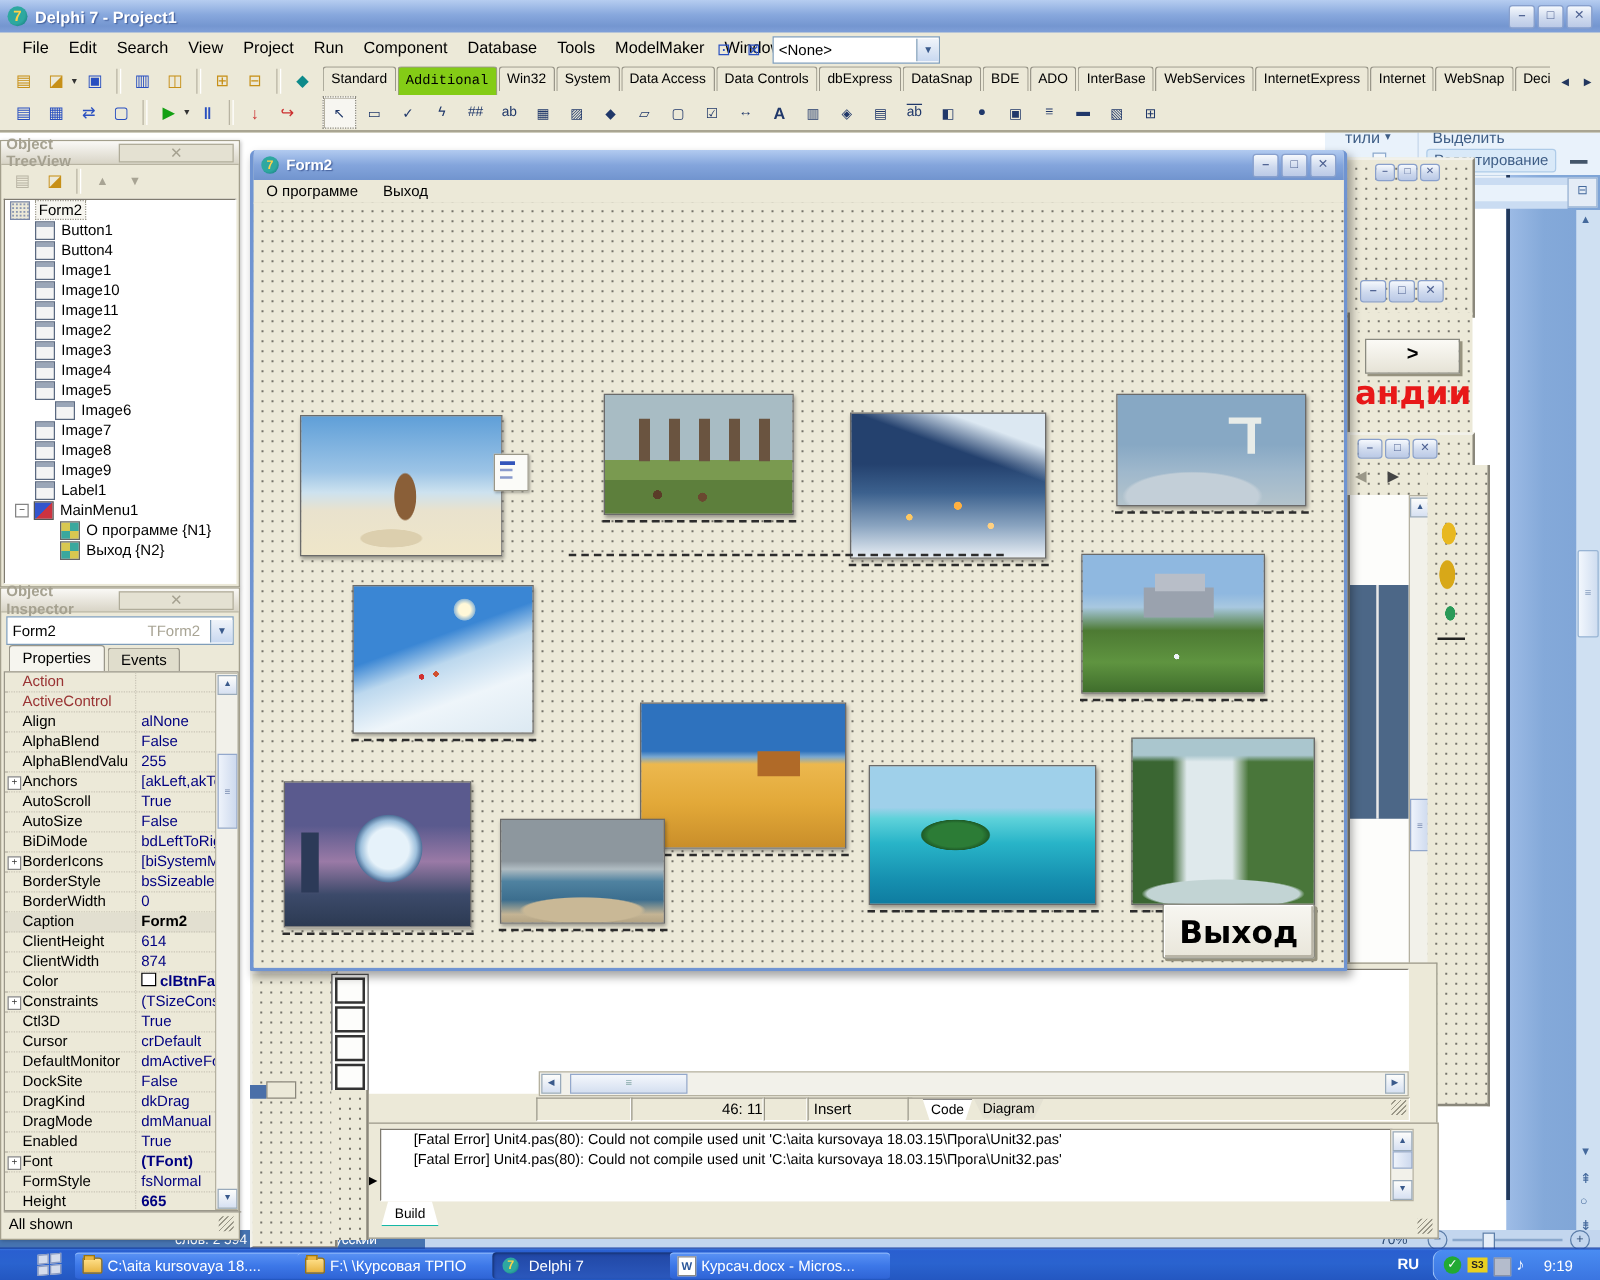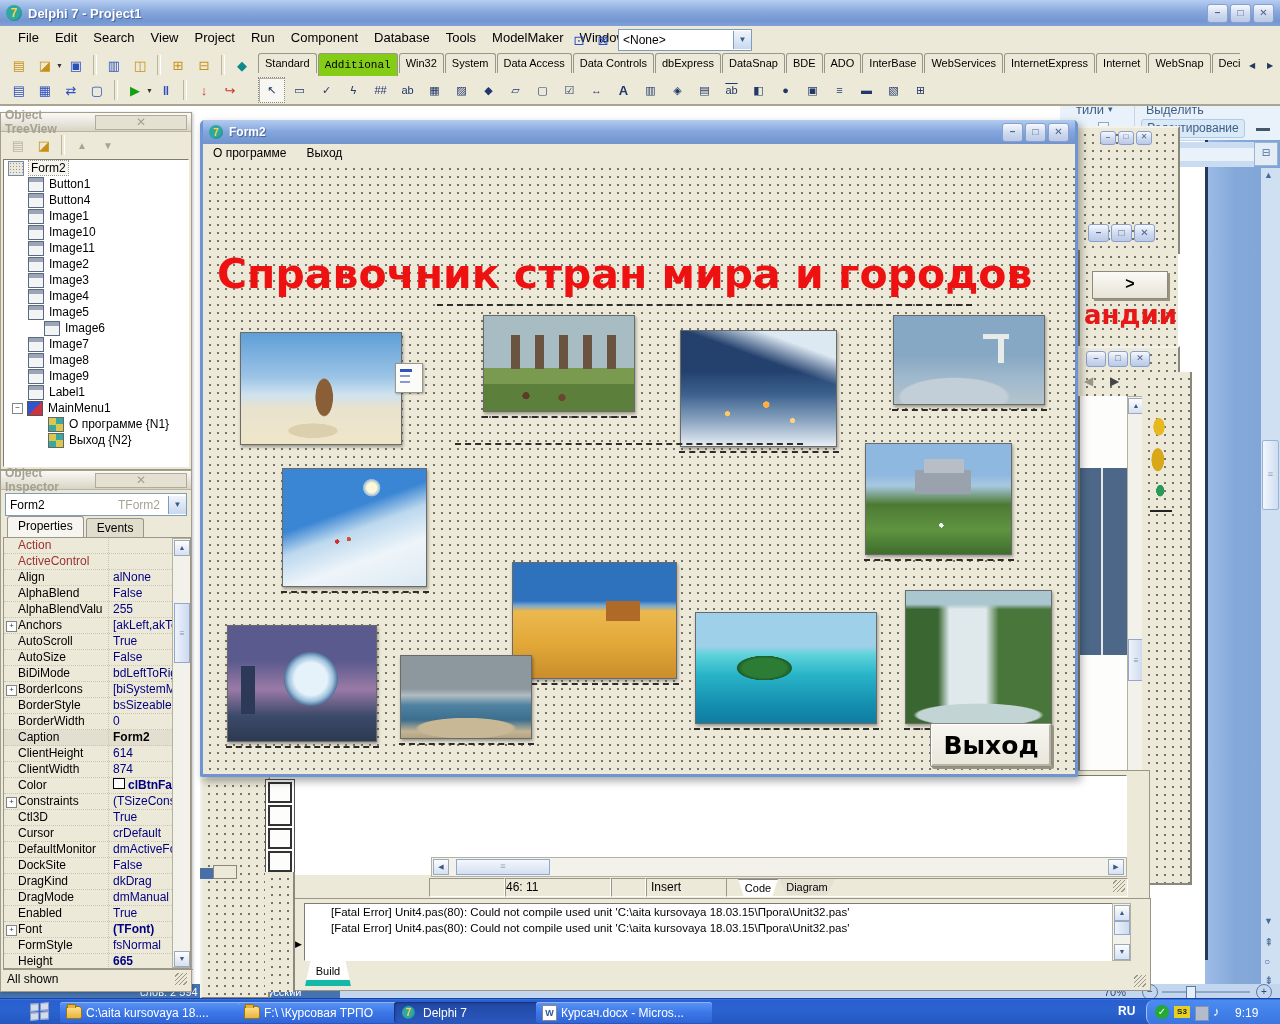--- a/index.html
+++ b/index.html
@@ -252,41 +252,41 @@
     <div class="a" style="left:4px;top:86px;width:169px;height:18px;background:#fff"></div>
 
     <div class="a scroll" style="left:173px;top:86px;width:694px;height:18px">
       <span class="sbtn" style="left:1px;top:1px">◀</span>
       <span class="a" style="left:24px;top:1px;width:92px;height:14px;background:linear-gradient(180deg,#f4f7fc,#d4dff0);border:1px solid #93a8cc;text-align:center;font-size:9px;line-height:13px;color:#8aa">≡</span>
       <span class="sbtn" style="left:676px;top:1px">▶</span>
     </div>
 
     <div class="a" style="left:169px;top:104px;width:710px;height:22px">
       <span class="scell" style="left:2px;top:3px;width:74px"></span>
-      <span class="scell" style="left:78px;top:3px;width:104px;text-align:left">46: 11</span>
+      <span class="scell" style="left:78px;top:3px;width:104px;text-align:right">46: 11</span>
       <span class="scell" style="left:184px;top:3px;width:33px"></span>
       <span class="scell" style="left:219px;top:3px;width:78px;padding-left:4px">Insert</span>
       <span class="scell" style="left:299px;top:3px;width:400px"></span>
       <span class="trap" style="left:311px;top:4px;width:40px;height:16px;border-top:1px solid #888">Code</span>
       <span class="trap dim" style="left:352px;top:4px;width:56px;height:16px">Diagram</span>
       <span class="a grip" style="left:686px;top:5px;width:12px;height:12px"></span>
     </div>
 
     <div class="a" style="left:33px;top:127px;width:858px;height:91px;background:#ece9d8;border:1px solid #9a9788">
       <span class="a" style="left:3px;top:40px;font-size:9px;color:#000">▶</span>
       <div class="a" style="left:12px;top:4px;width:808px;height:56px;background:#fff;border:1px solid;border-color:#7f7b70 #fff #fff #7f7b70;overflow:hidden">
         <div class="msg">[Fatal Error] Unit4.pas(80): Could not compile used unit 'C:\aita kursovaya 18.03.15\Прога\Unit32.pas'</div>
         <div class="msg">[Fatal Error] Unit4.pas(80): Could not compile used unit 'C:\aita kursovaya 18.03.15\Прога\Unit32.pas'</div>
       </div>
       <div class="a scroll" style="left:820px;top:4px;width:17px;height:56px">
         <span class="sbtn" style="left:1px;top:1px">▲</span>
         <span class="sthumb" style="left:1px;top:17px;height:12px"></span>
         <span class="sbtn" style="left:1px;top:40px">▼</span>
       </div>
-      <span class="trap" style="left:13px;top:62px;width:46px;height:19px;font-size:11px;clip-path:polygon(12% 0,88% 0,100% 100%,0 100%);background:#fff;border-bottom:6px solid #14b8a6">Build</span>
+      <span class="trap" style="left:13px;top:62px;width:46px;height:19px;font-size:11px;clip-path:polygon(12% 0,88% 0,100% 100%,0 100%);background:#fff;border-bottom:1px solid #14b8a6">Build</span>
       <span class="a grip" style="left:842px;top:76px;width:12px;height:12px"></span>
     </div>
   </div>
 
   <div class="a dots" style="left:200px;top:777px;width:66px;height:218px;border:2px solid;border-color:#f2f1ea #8a877b #8a877b #f2f1ea;z-index:3"></div>
   <div class="a" style="left:265px;top:779px;width:28px;height:92px;background:#fdfdfb;border:1px solid #555;z-index:3">
     <div style="margin:2px;height:17px;border:2px solid #333"></div>
     <div style="margin:2px;height:17px;border:2px solid #333"></div>
     <div style="margin:2px;height:17px;border:2px solid #333"></div>
     <div style="margin:2px;height:17px;border:2px solid #333"></div>
@@ -303,21 +303,20 @@
         <span class="xbtn">–</span>
         <span class="xbtn">□</span>
         <span class="xbtn">✕</span>
       </span>
     </div>
     <div class="f2menu">
       <span class="f2mi">О программе</span>
       <span class="f2mi">Выход</span>
     </div>
     <div class="f2client dots">
-      <div class="fheading">Справочник стран мира и городов</div>
       <div class="ph ph-kanga" style="left:37px;top:170px;width:160px;height:111px"></div>
       <div class="ph ph-moai" style="left:280px;top:153px;width:150px;height:95px"></div>
       <div class="ph ph-night" style="left:477px;top:168px;width:155px;height:115px"></div>
       <div class="ph ph-rio" style="left:690px;top:153px;width:150px;height:88px"></div>
       <div class="ph ph-slope" style="left:79px;top:306px;width:143px;height:117px"></div>
       <div class="ph ph-castle" style="left:662px;top:281px;width:145px;height:110px"></div>
       <div class="ph ph-desert" style="left:309px;top:400px;width:163px;height:115px"></div>
       <div class="ph ph-hotel" style="left:24px;top:463px;width:148px;height:115px"></div>
       <div class="ph ph-kotor" style="left:197px;top:493px;width:130px;height:82px"></div>
       <div class="ph ph-tropic" style="left:492px;top:450px;width:180px;height:110px"></div>

